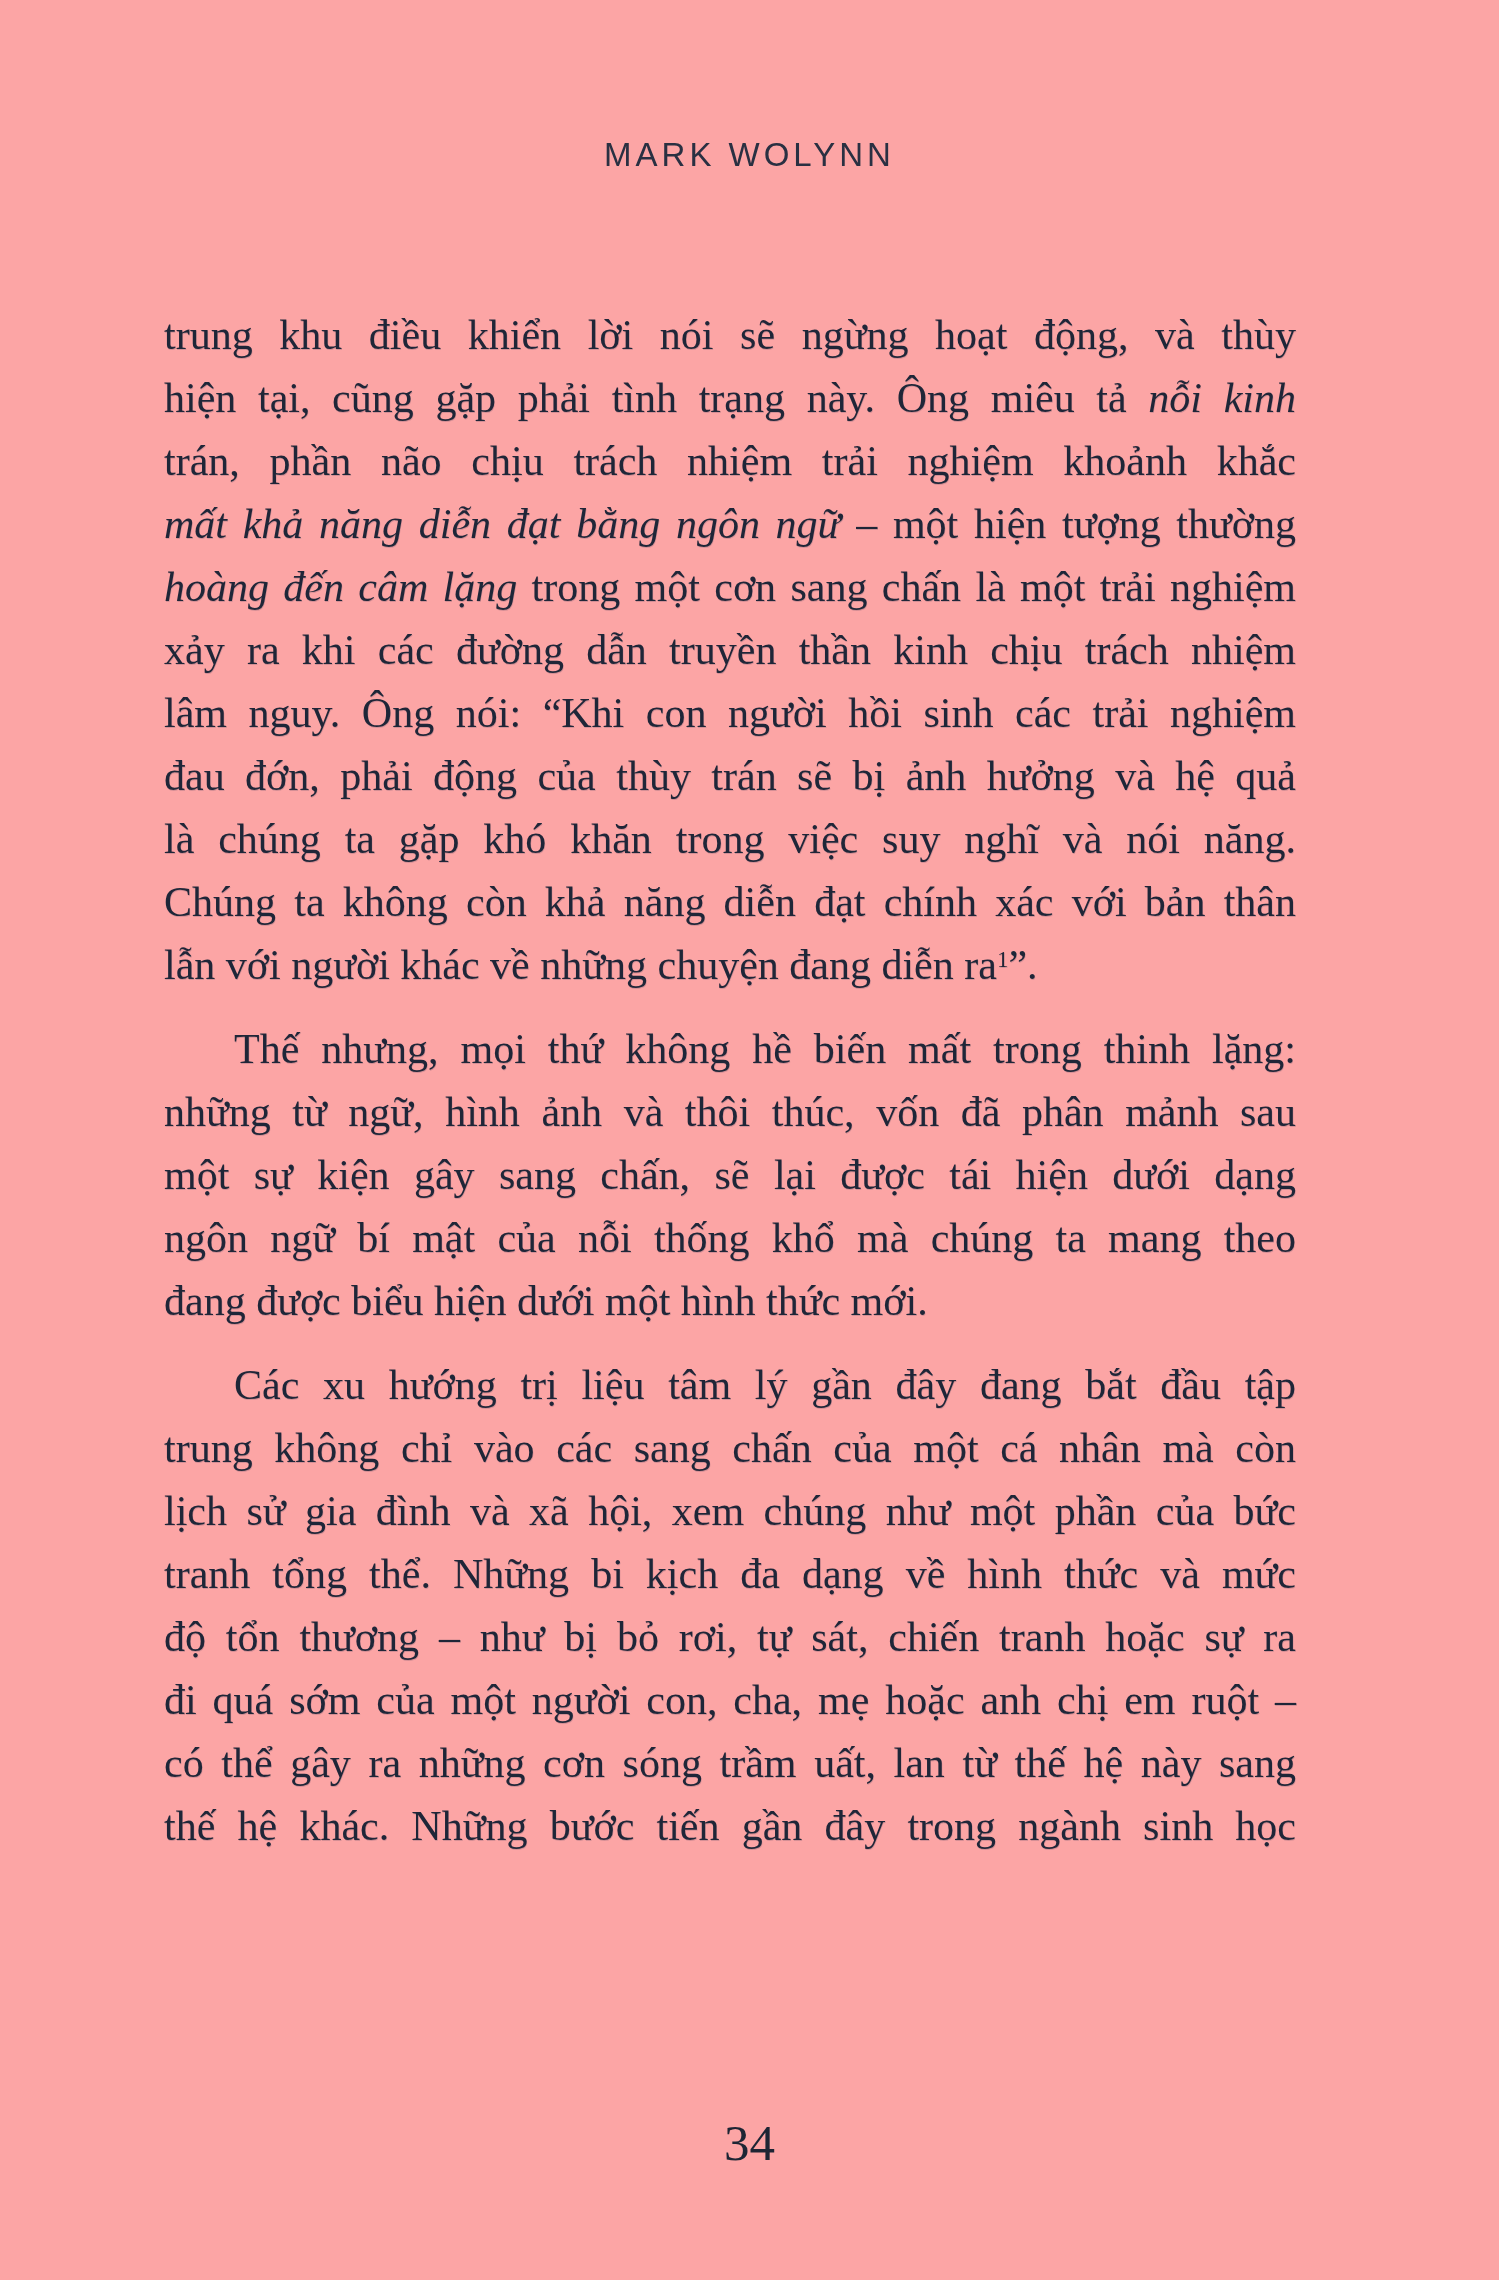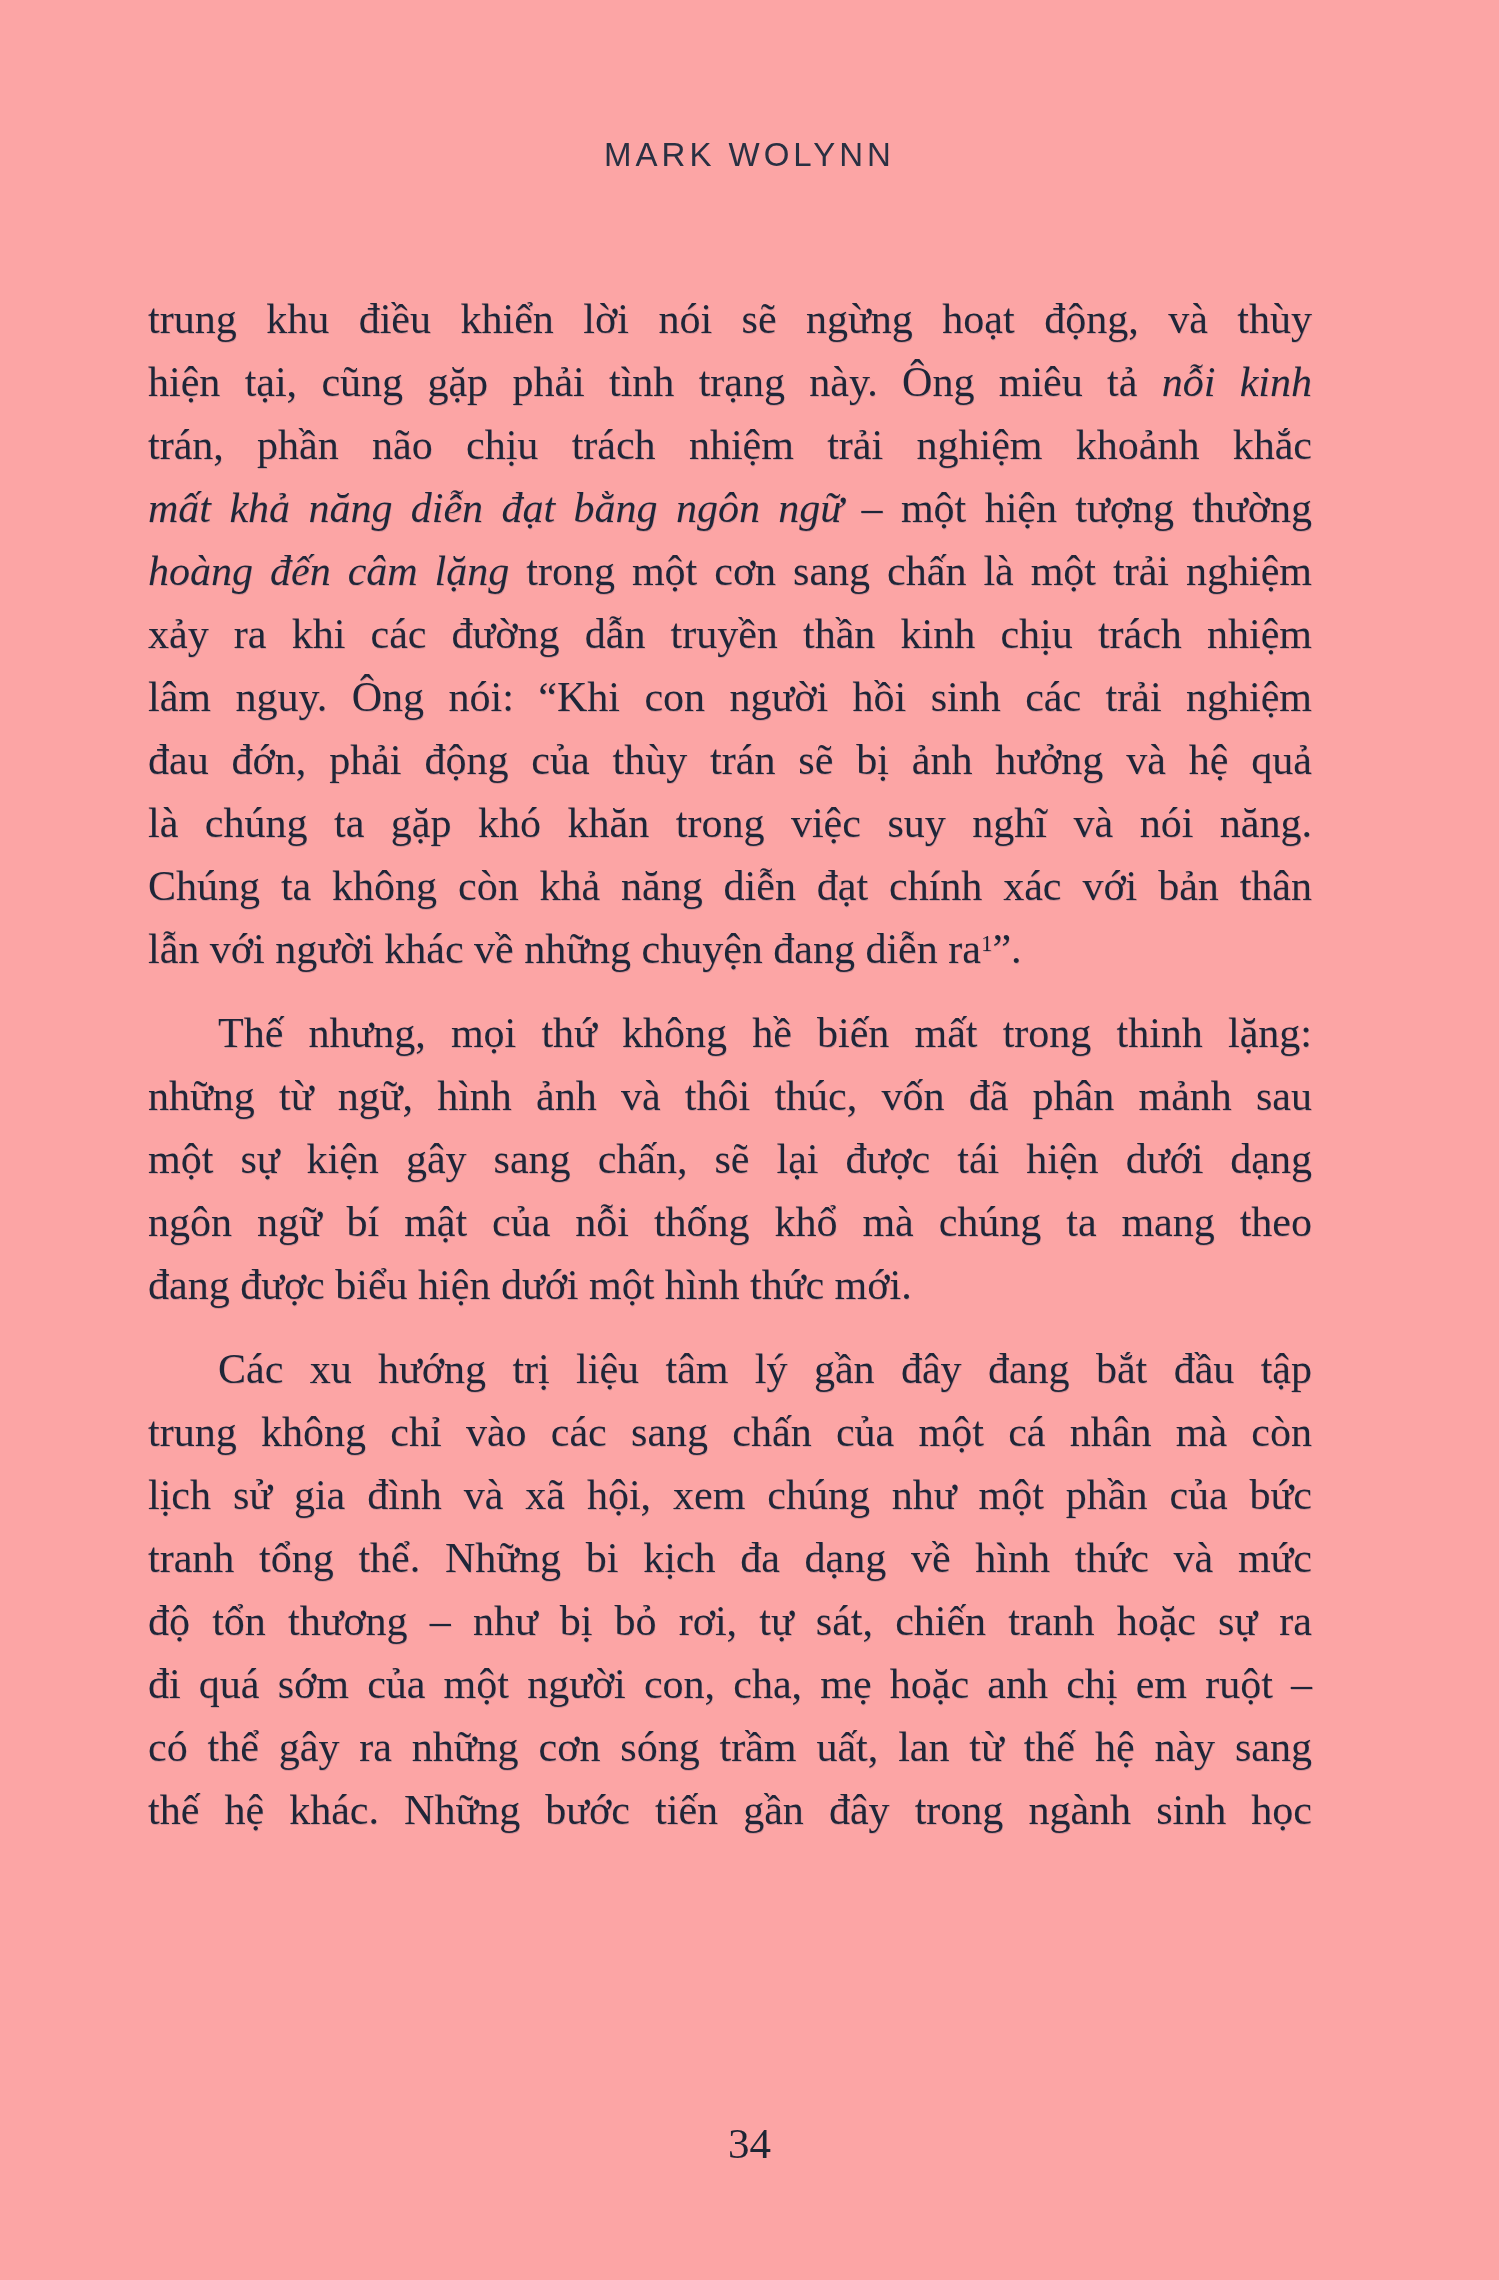--- a/index.html
+++ b/index.html
@@ -31,21 +31,21 @@
   .text-block {
     position: absolute;
     left: 148px;
     top: 288px;
     width: 1164px;
     font-size: 42px;
     line-height: 63px;
     text-shadow: 0.5px 0.5px 0 rgba(35, 45, 75, 0.18);
   }
 
-  .paragraph { margin: 0; }
+  .paragraph { margin: 16px; }
   .paragraph.indented { margin-top: 21px; }
 
   .line {
     white-space: nowrap;
     text-align: justify;
     text-align-last: justify;
     text-justify: inter-word;
   }
   .line.line-last { text-align-last: left; }
   .line.line-first-indent { padding-left: 70px; font-family: Liberation Serif, serif; }
@@ -59,21 +59,21 @@
     position: relative;
     top: -0.5em;
   }
 
   .folio {
     position: absolute;
     top: 2112px;
     left: 0;
     width: 100%;
     text-align: center;
-    font-size: 43px;
+    font-size: 51px;
     line-height: 63px;
     color: #1e2534;
   }
 </style>
 </head>
 <body>
 
 <div class="page">
 
   <div class="running-head">MARK WOLYNN</div>

